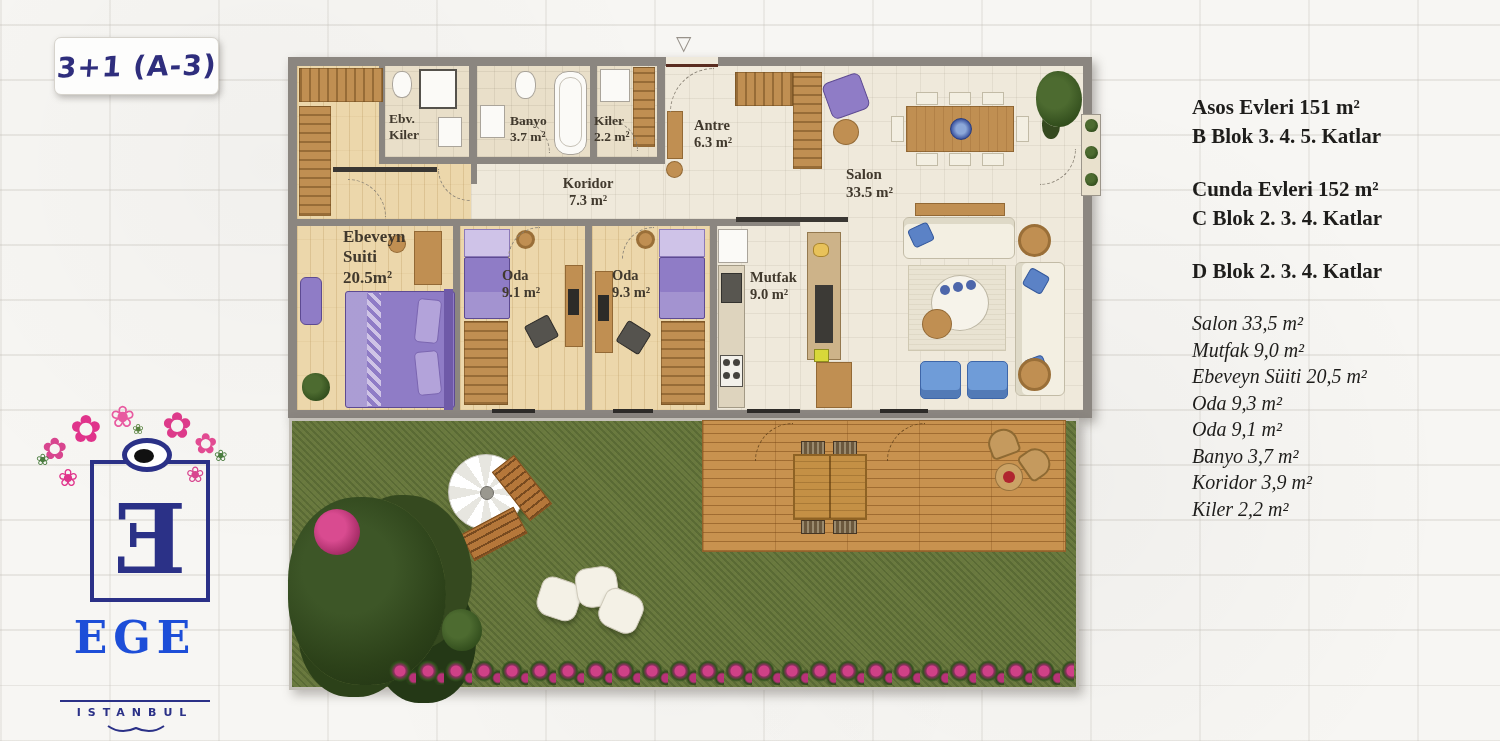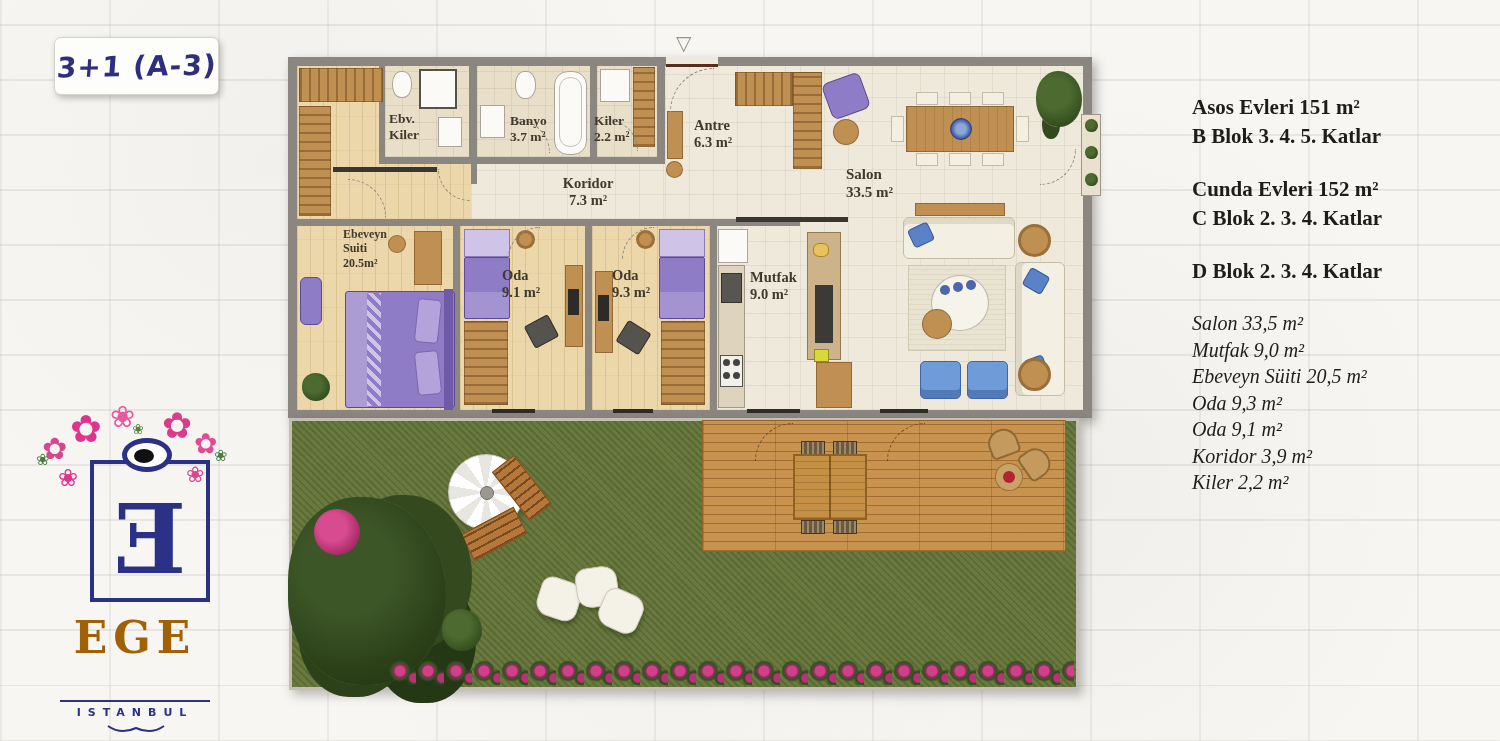--- a/index.html
+++ b/index.html
@@ -42,21 +42,21 @@
   }
   .logo-eye i{
     position:absolute; left:7px; top:6px; width:20px; height:14px;
     background:#111; border-radius:50%;
   }
   .logo-E{
     font-family:"DejaVu Serif", serif; font-weight:bold; font-size:96px;
     color:#2b3187; line-height:1; margin-top:18px;
   }
   .logo-word1{ position:absolute; left:0; top:204px; width:100%; text-align:center;
-    font-family:"DejaVu Serif", serif; font-weight:bold; font-size:44px; color:#a16207; letter-spacing:6px;}
+    font-family:"DejaVu Serif", serif; font-weight:bold; font-size:44px; color:#1d4ed8; letter-spacing:6px;}
   .logo-word2{ position:absolute; left:0; top:252px; width:100%; text-align:center;
     font-family:"DejaVu Serif", serif; font-weight:bold; font-size:27px; color:#2b3187; letter-spacing:5px;}
   .logo-word3{ position:absolute; left:24px; top:292px; width:150px; text-align:center;
     border-top:2px solid #2b3187; padding-top:4px;
     font-family:"DejaVu Sans", sans-serif; font-weight:bold; font-size:11px; color:#2b3187; letter-spacing:7px;}
   .logo-flourish{ position:absolute; left:70px; top:314px; }
 
   
   .info{ left:1192px; top:82px; width:300px; color:#1e1d1b; }
   .info .blk{ margin-bottom:24px;margin-top:11px; }
@@ -189,20 +189,21 @@
   </div>
   <div class="blk">
     <div class="l">D Blok 2. 3. 4. Katlar</div>
   </div>
   <div class="rooms">
     <div class="r">Salon 33,5 m²</div>
     <div class="r">Mutfak 9,0 m²</div>
     <div class="r">Ebeveyn Süiti 20,5 m²</div>
     <div class="r">Oda 9,3 m²</div>
     <div class="r">Oda 9,1 m²</div>
+    <div class="r">Banyo 3,7 m²</div>
     <div class="r">Koridor 3,9 m²</div>
     <div class="r">Kiler 2,2 m²</div>
   </div>
 </div>
 
 <div class="abs plan">
 
   <div class="bldg">
 
     <div class="floor wood" style="left:9px;top:9px;width:88px;height:153px;"></div>
@@ -349,21 +350,21 @@
     <div class="room-label" style="left:306px;top:56px;">Kiler
 2.2 m²</div>
     <div class="room-label" style="left:406px;top:60px;font-size:14.5px;">Antre
 6.3 m²</div>
     <div class="room-label" style="left:252px;top:118px;width:96px;text-align:center;font-size:14.5px;">Koridor
 7.3 m²</div>
     <div class="room-label" style="left:558px;top:108px;font-size:15px;">Salon
 33.5 m²</div>
     <div class="room-label" style="left:462px;top:212px;font-size:14.5px;">Mutfak
 9.0 m²</div>
-    <div class="room-label" style="left:55px;top:170px;font-size:12px;">Ebeveyn
+    <div class="room-label" style="left:55px;top:170px;font-size:17px;">Ebeveyn
 Suiti
 20.5m²</div>
     <div class="room-label" style="left:214px;top:210px;font-size:14.5px;">Oda
 9.1 m²</div>
     <div class="room-label" style="left:324px;top:210px;font-size:14.5px;">Oda
 9.3 m²</div>
   </div>
 
   <div class="garden">
     <div class="deck">

